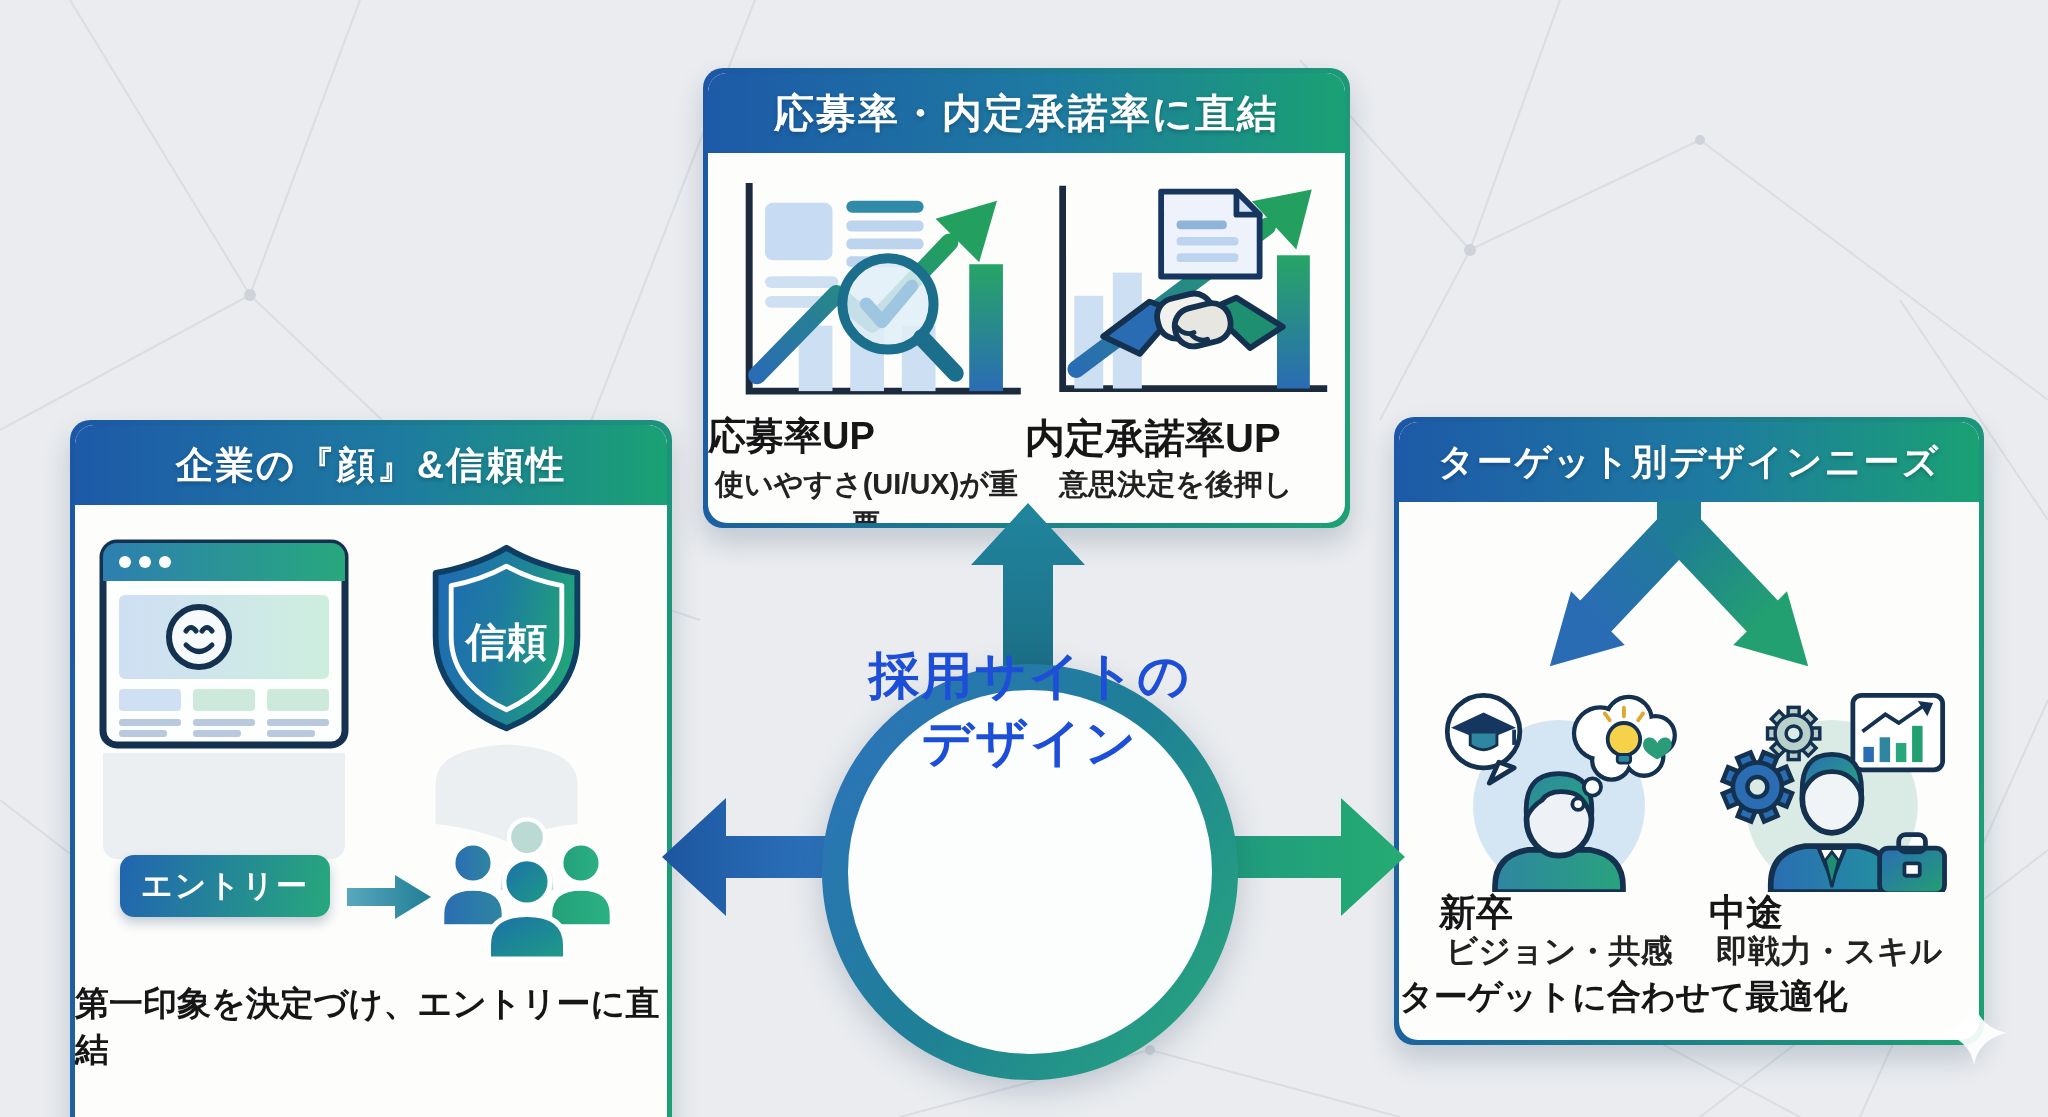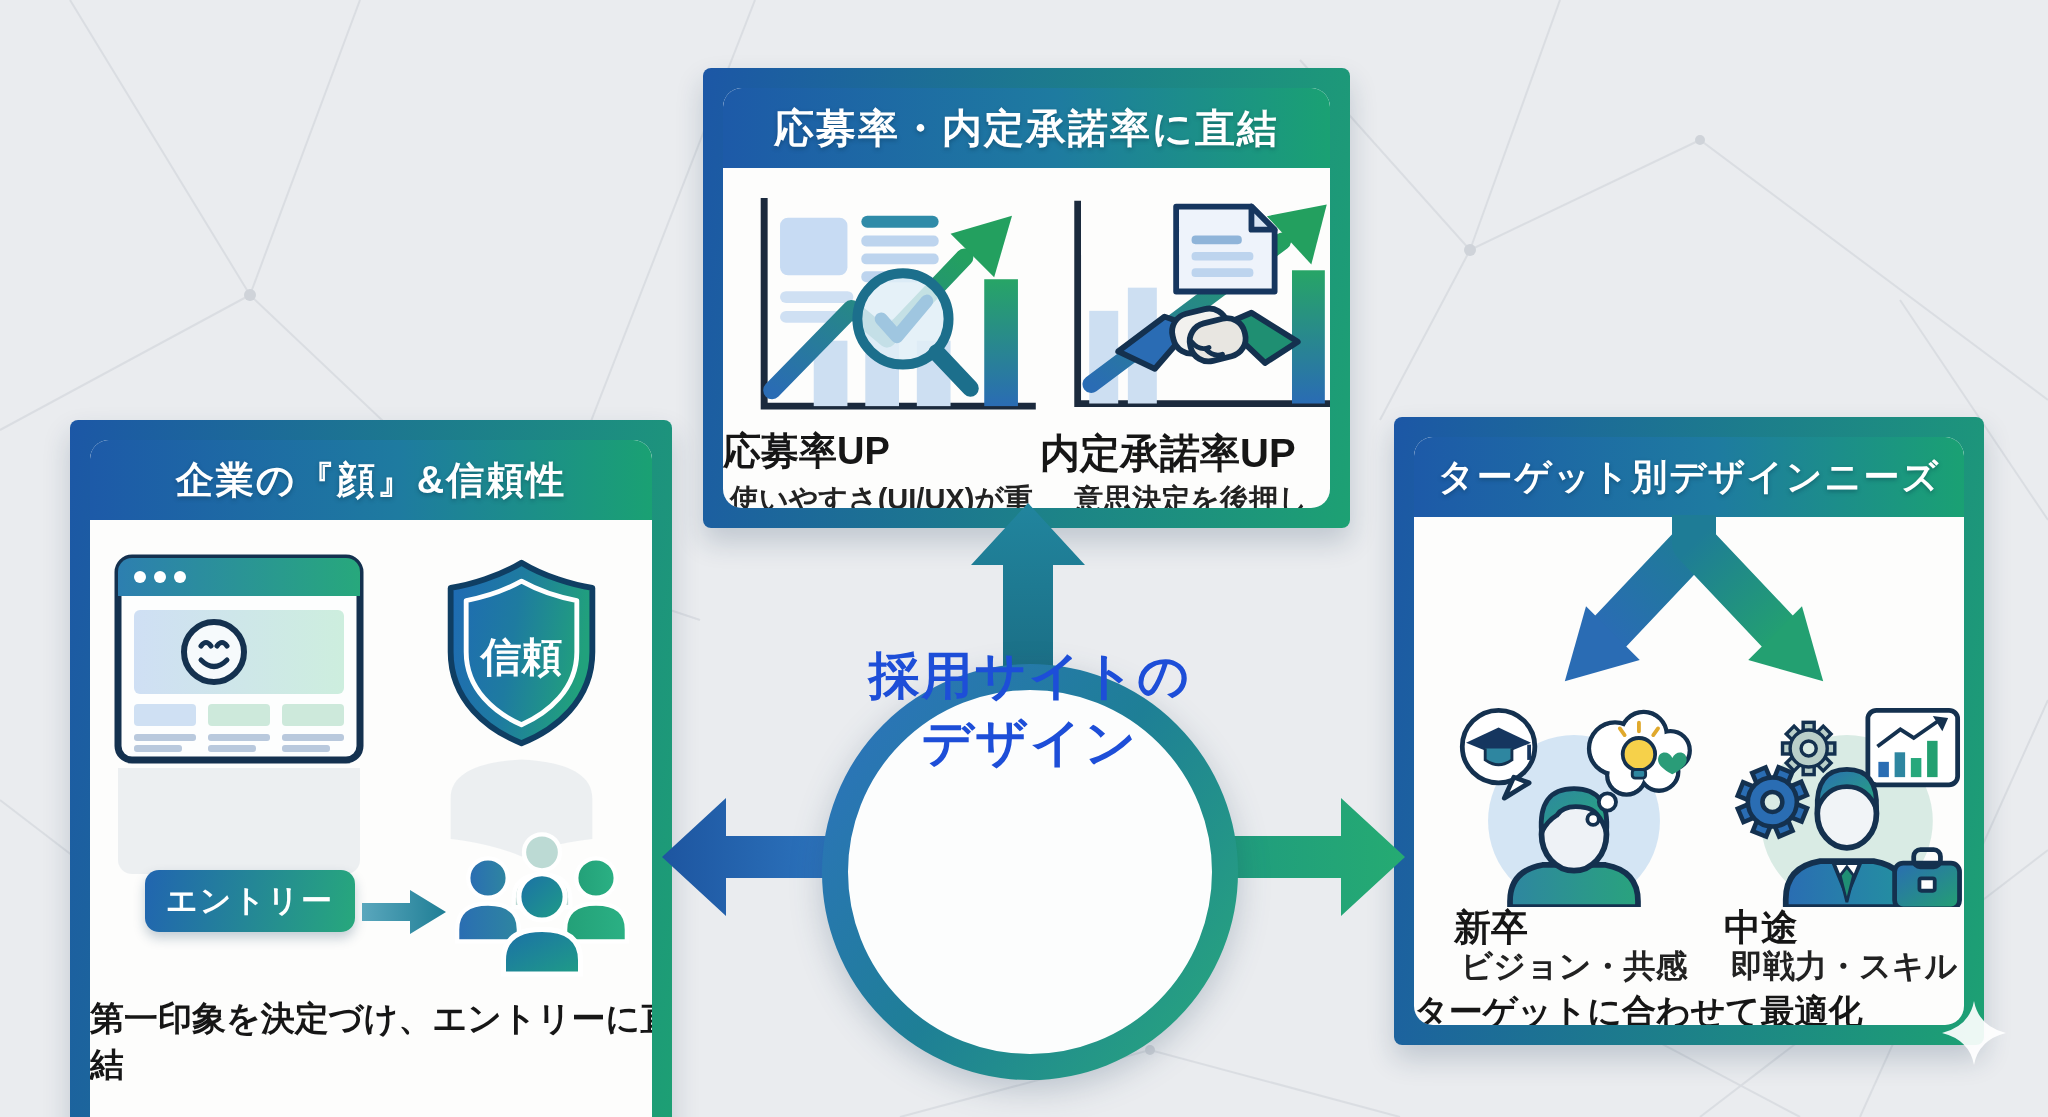--- a/index.html
+++ b/index.html
@@ -1,20 +1,20 @@
 <!DOCTYPE html>
 <html><head>
 <meta charset="utf-8">
 <style>
   *{box-sizing:border-box;margin:0;padding:0}
   body{background:#dfe2e6}
   #stage{position:relative;width:2048px;height:1117px;background:#eaecef;overflow:hidden;
          font-family:"Liberation Sans","DejaVu Sans",sans-serif;color:#1c1c1c}
   .net{position:absolute;inset:0;z-index:0}
-  .card{position:absolute;z-index:2;border-radius:8px;padding:20px;
+  .card{position:absolute;z-index:2;border-radius:20px;padding:5px;
         background:linear-gradient(100deg,#1c57a6,#1da173);
         box-shadow:0 14px 28px rgba(25,55,85,.20)}
   .cbody{position:relative;width:100%;height:100%;background:#fdfdfc;border-radius:19px;overflow:hidden}
   .hdr{position:absolute;left:0;top:0;right:0;height:80px;display:flex;align-items:center;justify-content:center;
        background:linear-gradient(90deg,#1d5aa8 0%,#1e7ba0 55%,#1aa173 100%);
        color:#fff;font-weight:700;letter-spacing:2px;text-shadow:0 2px 4px rgba(0,40,60,.35);
        border-radius:18px 18px 0 0}
   .abs{position:absolute}
   .lbl{position:absolute;text-align:left;font-weight:700;color:#161616}
   .sub{position:absolute;text-align:center;font-weight:700;color:#222}
@@ -167,21 +167,21 @@
           </defs>
         <path d="M85,8 C108,22 138,31 158,34 V100 C158,150 120,180 85,194 C50,180 12,150 12,100 V34 C32,31 62,22 85,8 Z" fill="url(#gSh)" stroke="#0f3e63" stroke-width="6" stroke-linejoin="round"></path>
         <path d="M85,27 C103,37 126,44 142,47 V100 C142,139 112,163 85,175 C58,163 28,139 28,100 V47 C44,44 67,37 85,27 Z" fill="none" stroke="#ffffff" stroke-width="5" stroke-linejoin="round"></path>
         <text x="85" y="120" text-anchor="middle" font-size="42" font-weight="bold" fill="#ffffff">信頼</text>
       </svg>
 
       <svg class="abs reflect" style="left:349px;top:318px" width="165" height="100" viewBox="0 0 170 100">
         <path d="M85,0 C108,10 138,16 158,18 V60 C158,90 120,98 85,100 C50,98 12,90 12,60 V18 C32,16 62,10 85,0 Z" fill="#7b94ab"></path>
       </svg>
 
-      <div class="entry-btn" style="left:55px;top:430px;width:210px;height:62px;font-size:31px">
+      <div class="entry-btn" style="left:45px;top:430px;width:210px;height:62px;font-size:31px">
         <span>エントリー</span>
       </div>
 
       <svg class="abs" style="left:272px;top:450px" width="84" height="44" viewBox="0 0 84 44">
         <defs>
             <linearGradient id="gEA" x1="0" y1="0" x2="1" y2="0">
               <stop offset="0" stop-color="#5aa7bd"></stop>
               <stop offset="1" stop-color="#1f7e95"></stop>
             </linearGradient>
           </defs>

